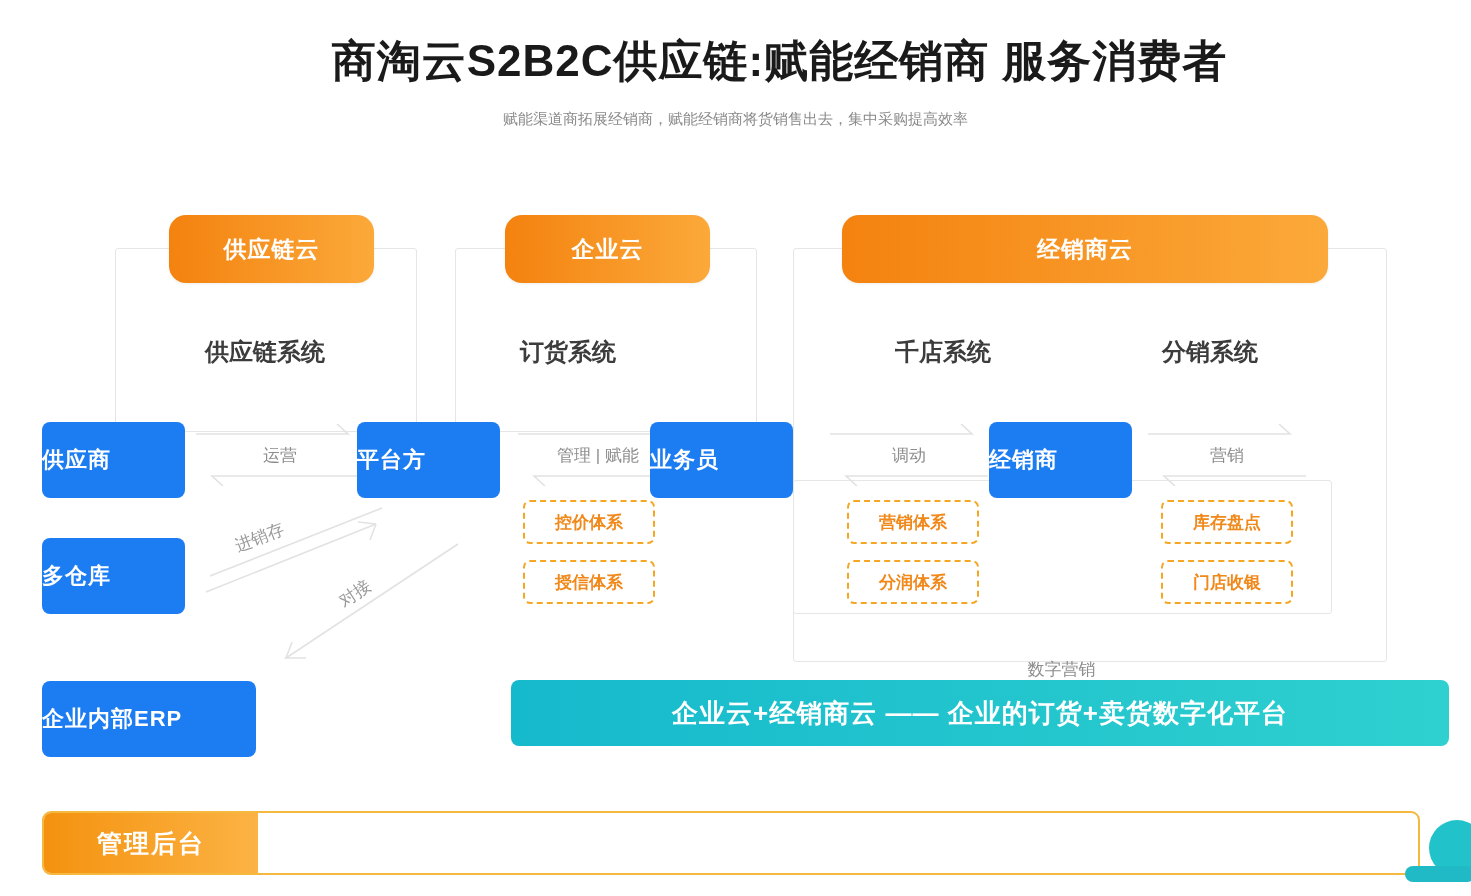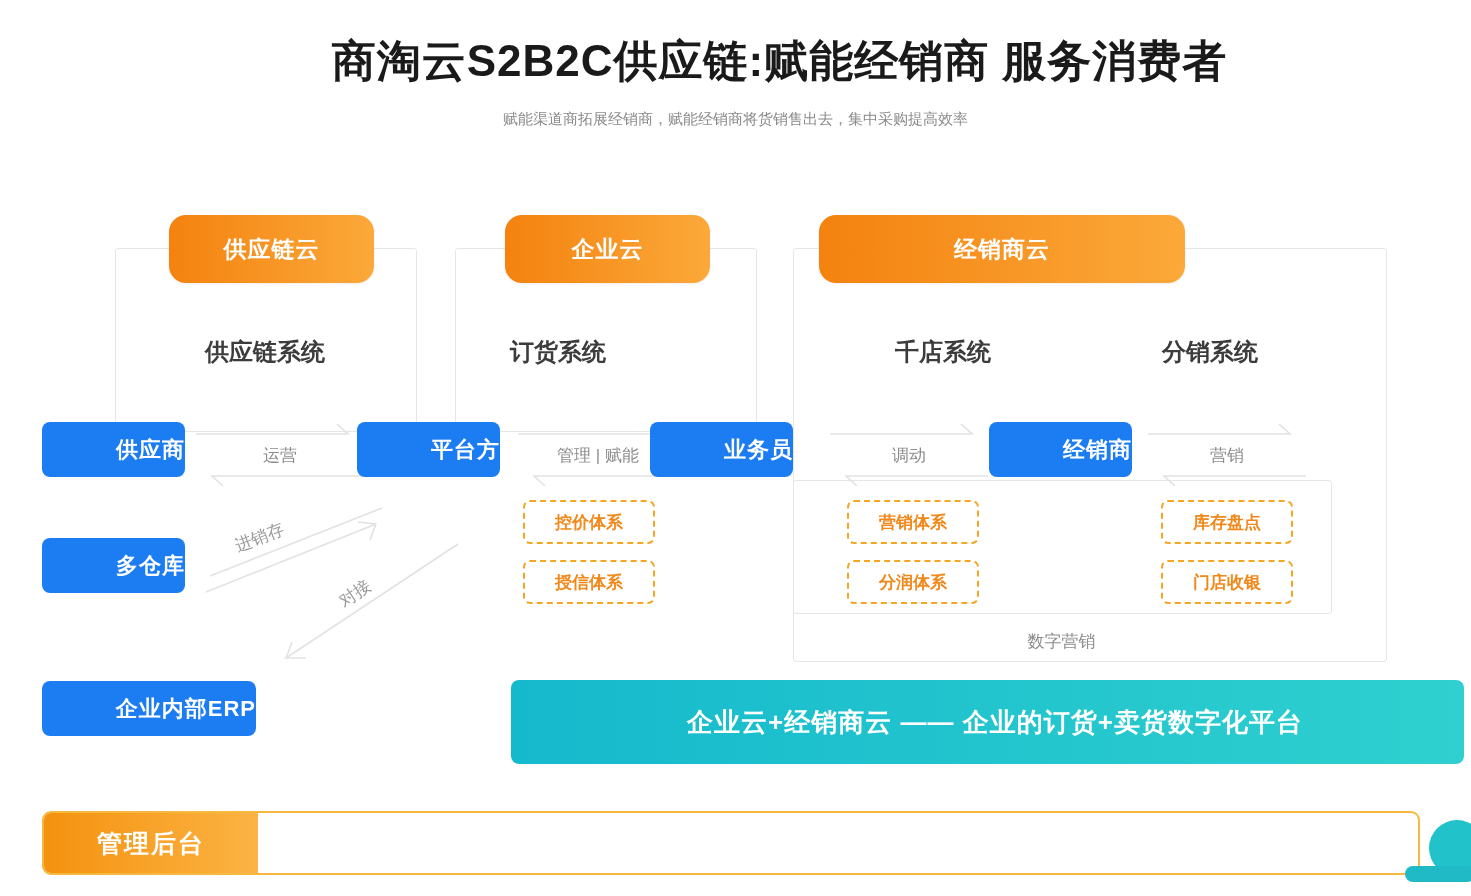--- a/index.html
+++ b/index.html
@@ -37,23 +37,23 @@
   }
 
   
   .syscap{
     position:absolute;text-align:center;
     font-size:24px;font-weight:bold;color:#3c3c3c;white-space:nowrap;
   }
 
   
   .blue{
-    position:absolute;height:55px;border-radius:8px;background:#1c7cf2;
+    position:absolute;height:76px;border-radius:8px;background:#1c7cf2;
     color:#ffffff;font-size:22px;font-weight:bold;
-    display:flex;align-items:center;justify-content:flex-end;
+    display:flex;align-items:center;justify-content:flex-start;
     letter-spacing:1px;white-space:nowrap;
   }
 
   
   .dtag{
     position:absolute;height:40px;border:2px dashed #f5a623;border-radius:7px;
     color:#f0881a;font-size:17px;font-weight:bold;
     display:flex;align-items:center;justify-content:center;
     white-space:nowrap;background:#fff;
   }
@@ -131,26 +131,26 @@
   <div class="gbox" style="left:455px;top:248px;width:300px;height:182px;"></div>
   <div class="gbox" style="left:793px;top:248px;width:592px;height:412px;"></div>
   <div class="gbox" style="left:793px;top:480px;width:537px;height:132px;"></div>
 
   <div class="cloud" style="left:169px;top:215px;width:205px;">
     <span>供应链云</span>
   </div>
   <div class="cloud" style="left:505px;top:215px;width:205px;">
     <span>企业云</span>
   </div>
-  <div class="cloud" style="left:819px;top:215px;width:366px;">
+  <div class="cloud" style="left:842px;top:215px;width:486px;">
     <span>经销商云</span>
   </div>
 
   <div class="syscap" style="left:115px;top:336px;width:300px;">供应链系统</div>
-  <div class="syscap" style="left:438px;top:336px;width:240px;">订货系统</div>
+  <div class="syscap" style="left:448px;top:336px;width:240px;">订货系统</div>
   <div class="syscap" style="left:818px;top:336px;width:250px;">千店系统</div>
   <div class="syscap" style="left:1085px;top:336px;width:250px;">分销系统</div>
 
   <div class="conn" style="left:196px;top:424px;width:168px;height:62px;">
     <svg width="168" height="62" viewBox="0 0 168 62">
       <path d="M0 10 L152 10 L141 0" fill="none" stroke="#e2e2e2" stroke-width="1.6"></path>
       <path d="M168 52 L16 52 L27 62" fill="none" stroke="#e2e2e2" stroke-width="1.6"></path>
     </svg>
     <span class="lbl">运营</span>
   </div>
@@ -227,23 +227,23 @@
   <div class="dtag" style="left:847px;top:560px;width:128px;">
     <span>分润体系</span>
   </div>
   <div class="dtag" style="left:1161px;top:560px;width:128px;">
     <span>门店收银</span>
   </div>
   <div class="dtag" style="left:1161px;top:500px;width:128px;">
     <span>库存盘点</span>
   </div>
 
-  <div class="glabel" style="left:793px;top:630px;width:537px;">数字营销</div>
-
-  <div class="teal" style="left:511px;top:680px;width:938px;height:84px;padding-left:15px;">
+  <div class="glabel" style="left:793px;top:658px;width:537px;">数字营销</div>
+
+  <div class="teal" style="left:511px;top:680px;width:938px;height:66px;">
     <span>企业云+经销商云 —— 企业的订货+卖货数字化平台</span>
   </div>
 
   <div class="adminbar">
     <div class="admin-label">管理后台</div>
   </div>
 
   <div class="blob"></div>
   <div class="blob2"></div>
 

